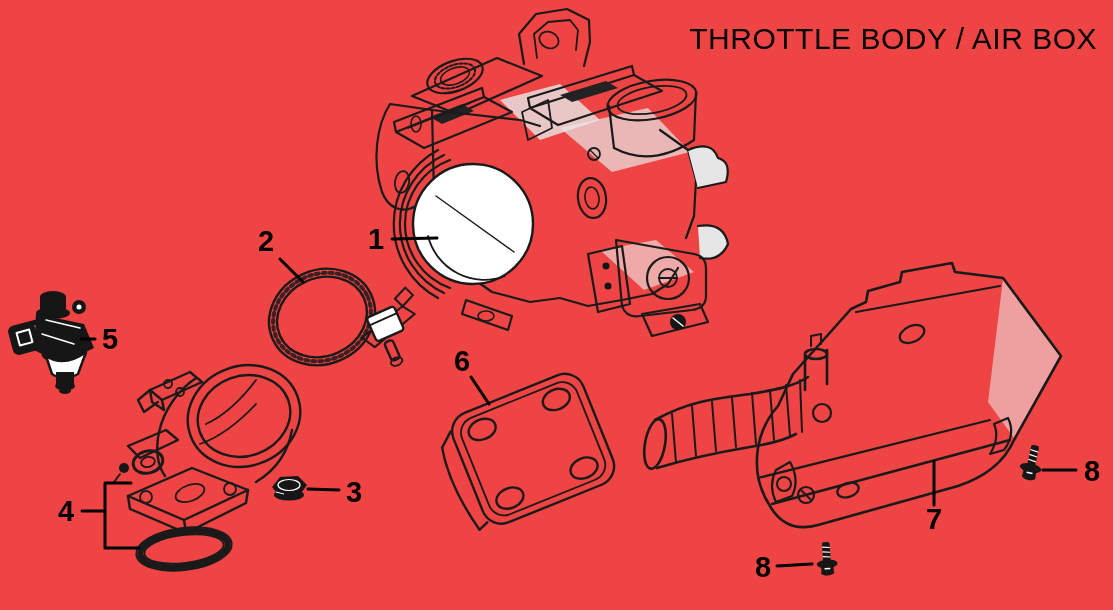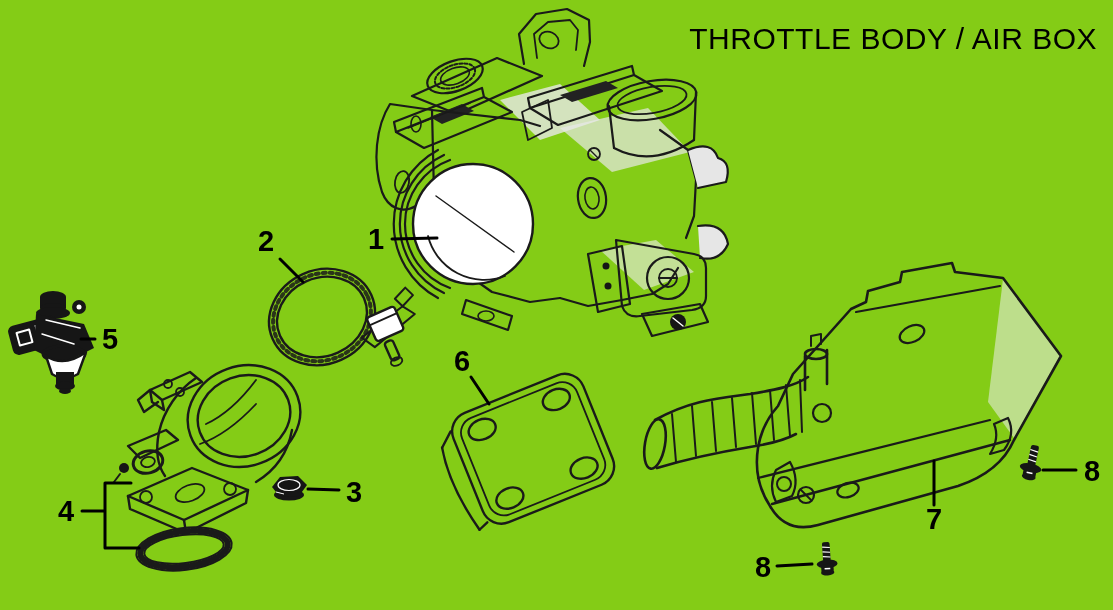--- a/index.html
+++ b/index.html
@@ -1,19 +1,19 @@
 <!DOCTYPE html>
 <html><head>
 <meta charset="utf-8">
 <style>
   html,body{margin:0;padding:0;background:#fff;}
   .canvas{
     position:relative;
     width:1113px;height:610px;
-    background:#84cc16;
+    background:#ef4444;
     overflow:hidden;
     font-family:"Liberation Sans", sans-serif;
   }
   .diagram-title{
     position:absolute;
     top:22px;right:16px;
     font-size:30px;
     font-weight:400;
     letter-spacing:0.5px;
     color:#000;

